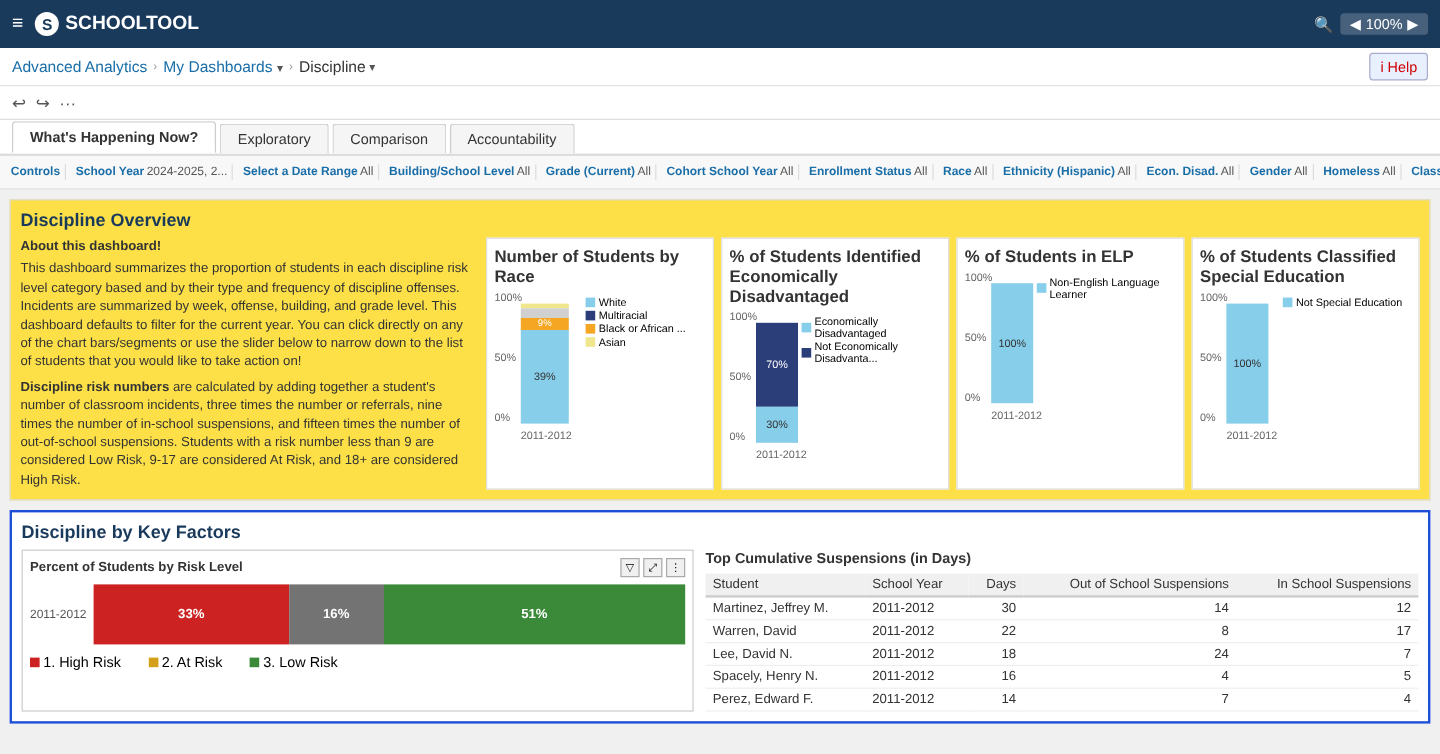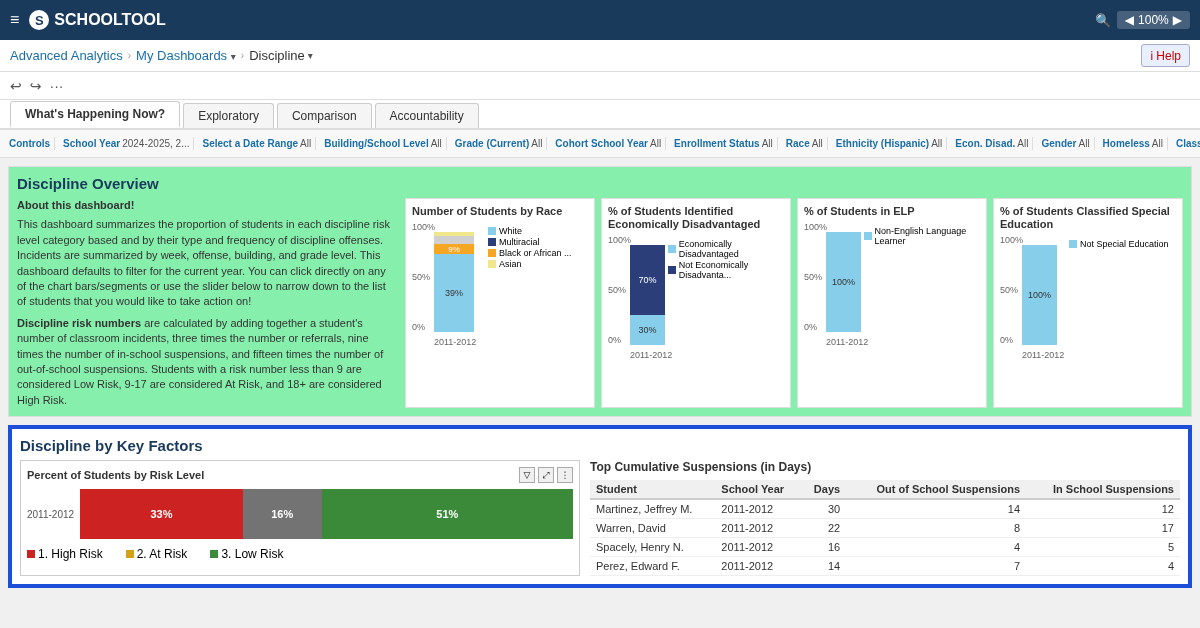--- a/index.html
+++ b/index.html
@@ -99,45 +99,45 @@
     
     .main { height: calc(628px - 40px - 32px - 28px - 30px - 28px); overflow: hidden; background: #f0f0f0; display: flex; flex-direction: column; }
 
     
     .content { flex: 1; overflow: hidden; padding: 8px; display: flex; flex-direction: column; gap: 8px; }
 
     
     .section-title { font-size: 15px; font-weight: bold; color: #1a3a5c; margin-bottom: 6px; }
 
     
-    .overview-section { background: #86efac; padding: 8px; border: 1px solid #ddd; }
+    .overview-section { background: #fde047; padding: 8px; border: 1px solid #ddd; }
     .overview-grid { display: flex; gap: 8px; }
     .overview-text { flex: 0 0 380px; font-size: 11px; line-height: 1.4; color: #333; }
     .overview-text strong { font-weight: bold; }
     .chart-cards { display: flex; flex: 1; gap: 6px; }
     .chart-card { flex: 1; border: 1px solid #ddd; background: white; padding: 6px; min-width: 0; }
-    .chart-card-title { font-size: 11px; font-weight: bold; color: #333; margin-bottom: 4px; line-height: 1.2; }
+    .chart-card-title { font-size: 14px; font-weight: bold; color: #333; margin-bottom: 4px; line-height: 1.2; }
     .chart-legend { font-size: 9px; margin-top: 4px; }
     .legend-item { display: flex; align-items: center; gap: 3px; margin-bottom: 1px; }
     .legend-dot { width: 8px; height: 8px; flex-shrink: 0; }
 
     
-    .key-factors-section { background: white; border: 4px solid #1d4ed8; padding: 8px; }
+    .key-factors-section { background: white; border: 2px solid #1d4ed8; padding: 8px; }
     .key-factors-grid { display: flex; gap: 10px; }
     .risk-chart-container { flex: 0 0 560px; border: 1px solid #ccc; padding: 6px; position: relative; }
     .risk-chart-header { display: flex; align-items: center; justify-content: space-between; margin-bottom: 4px; gap: 46px; }
     .risk-chart-title { font-size: 11px; font-weight: bold; color: #333; }
     .risk-chart-controls { display: flex; gap: 3px; }
     .risk-ctrl-btn { width: 16px; height: 16px; border: 1px solid #aaa; background: #f0f0f0; font-size: 9px; cursor: pointer; display: flex; align-items: center; justify-content: center; }
 
     
     .suspension-table-container { flex: 1; min-width: 0; }
     .table-title { font-size: 12px; font-weight: bold; color: #333; margin-bottom: 6px; }
     table { width: 100%; border-collapse: collapse; font-size: 11px; }
-    th { background: #f0f0f0; border-bottom: 2px solid #ccc; padding: 3px 6px; text-align: left; color: #333; font-weight: bold; }
+    th { background: #f0f0f0; border-bottom: 2px solid #ccc; padding: 3px 6px; text-align: left; color: #333; font-weight: normal; }
     td { padding: 3px 6px; border-bottom: 1px solid #eee; color: #333; }
     td:nth-child(3), td:nth-child(4), td:nth-child(5) { text-align: right; }
     th:nth-child(3), th:nth-child(4), th:nth-child(5) { text-align: right; }
 
     .chevron { font-size: 10px; color: #555; }
   </style>
 </head>
 <body>
 
 <div class="top-nav">
@@ -442,20 +442,27 @@
                 <td>12</td>
               </tr>
               <tr>
                 <td>Warren, David</td>
                 <td>2011-2012</td>
                 <td>22</td>
                 <td>8</td>
                 <td>17</td>
               </tr>
               <tr>
+                <td>Lee, David N.</td>
+                <td>2011-2012</td>
+                <td>18</td>
+                <td>24</td>
+                <td>7</td>
+              </tr>
+              <tr>
                 <td>Spacely, Henry N.</td>
                 <td>2011-2012</td>
                 <td>16</td>
                 <td>4</td>
                 <td>5</td>
               </tr>
               <tr>
                 <td>Perez, Edward F.</td>
                 <td>2011-2012</td>
                 <td>14</td>

